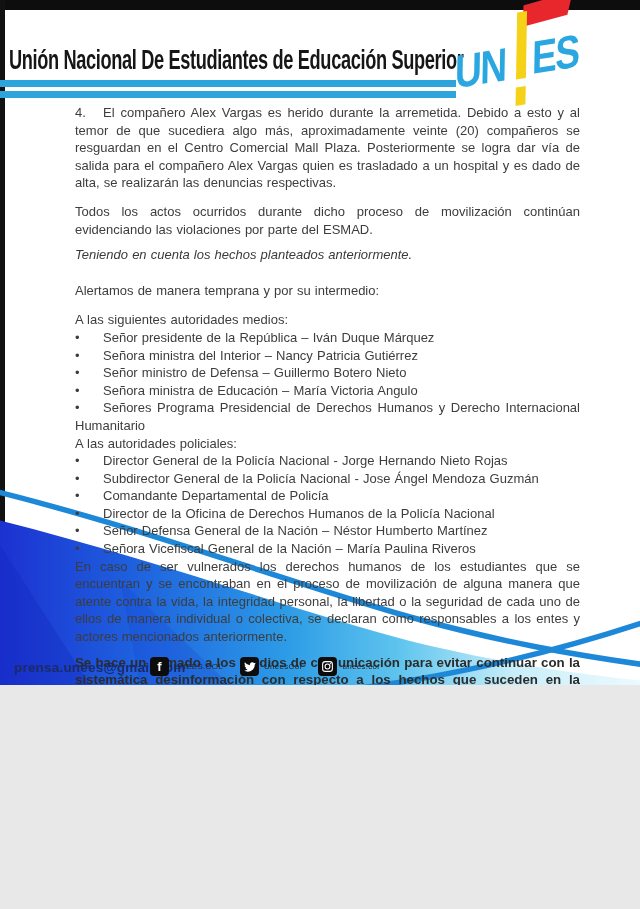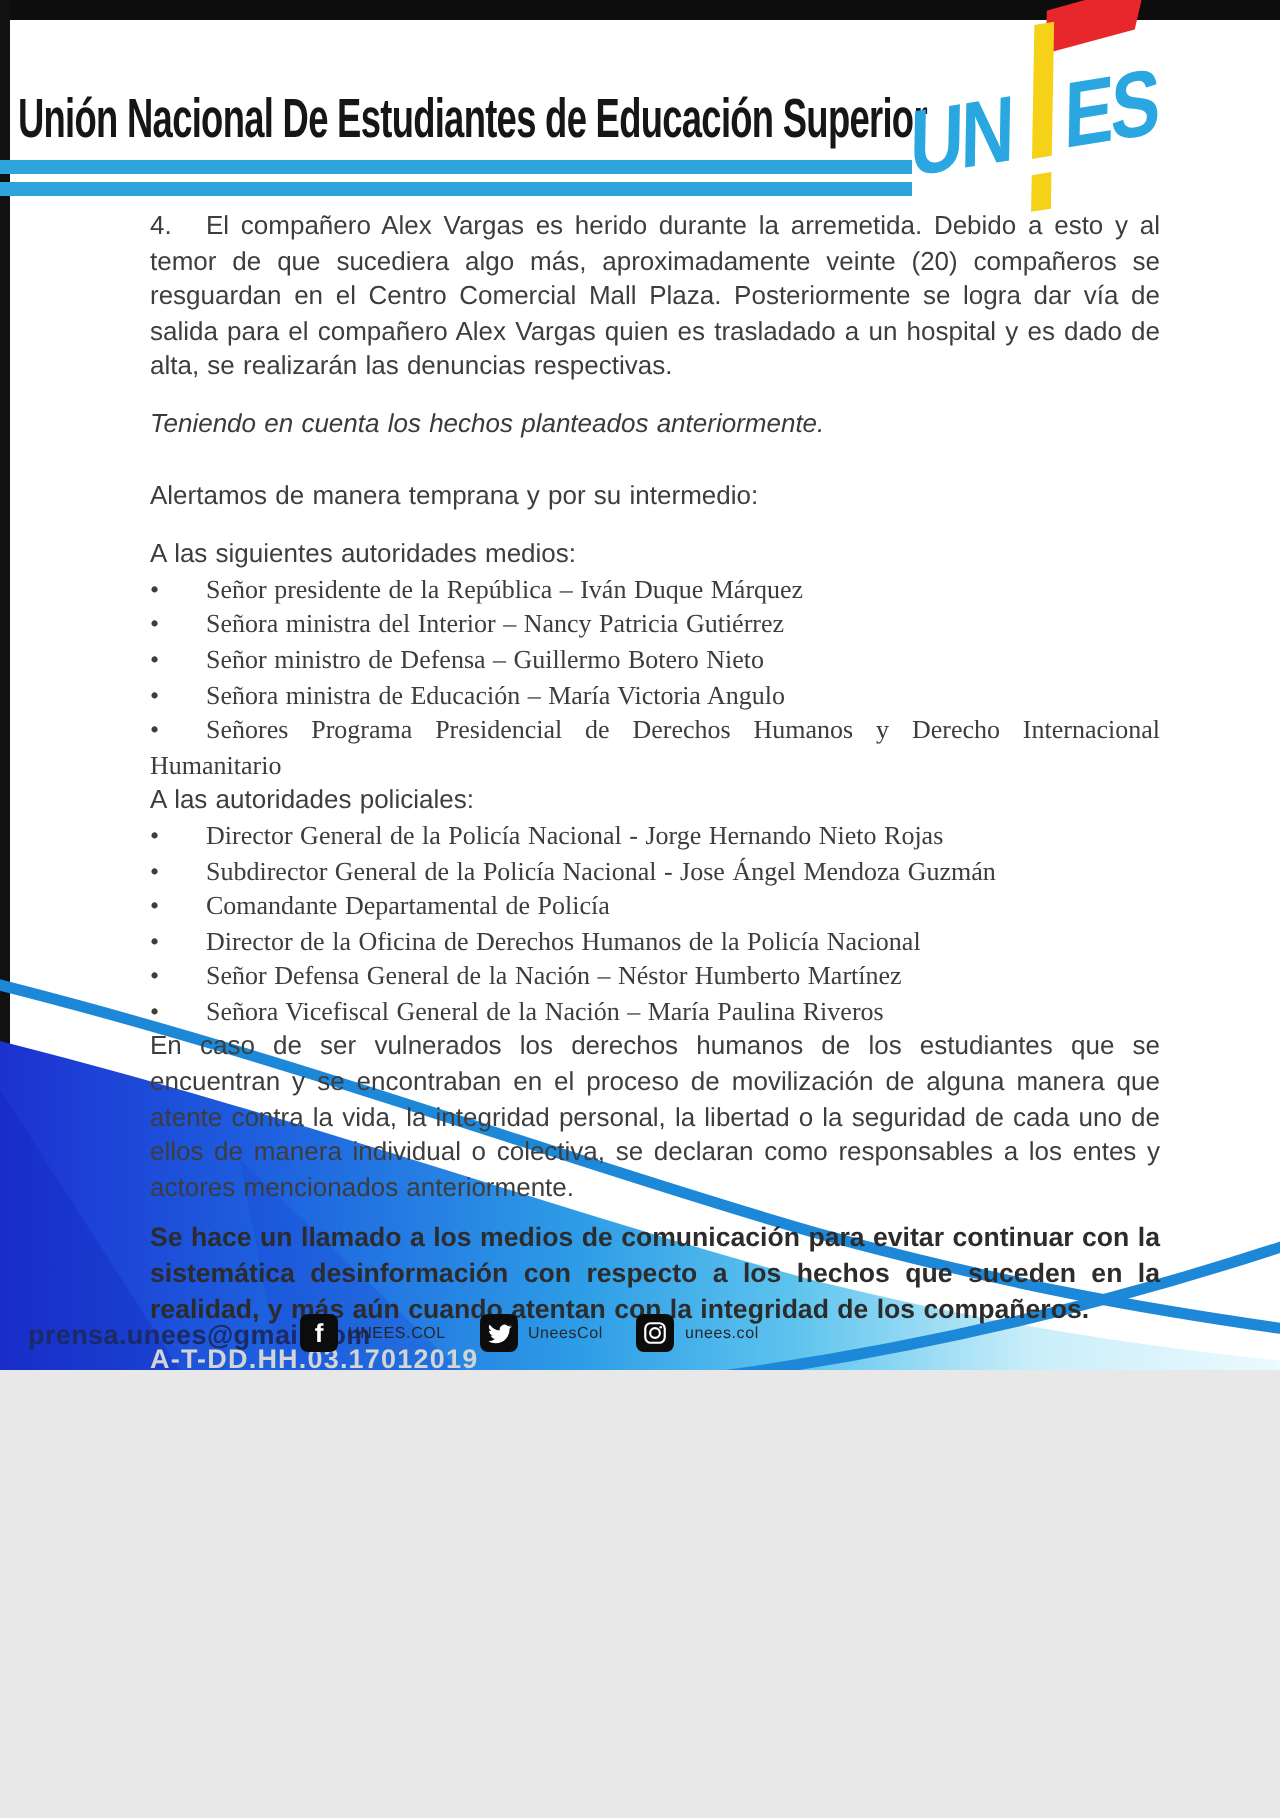--- a/index.html
+++ b/index.html
@@ -31,21 +31,21 @@
   
   .content{position:absolute;left:75px;top:104px;width:505px;font-size:13px;
            line-height:17.6px;color:#3d3d3d;word-spacing:0.5px;}
   .para{margin:0;text-align:justify;}
   .mb8{margin-bottom:8px;}  .mb11{margin-bottom:11px;} .mb18{margin-bottom:18px;}
   .mb12{margin-bottom:12px;} .mb15{margin-bottom:15px;} .mb20{margin-bottom:20px;}
   .mb10{margin-bottom:10px;}
   .num,.bullet{display:inline-block;width:28px;}
   .italic{font-style:italic;color:#3a3a3a;}
   .bold-para{font-weight:700;color:#2c2c2c;font-size:13.3px;}
-  ul.plain{list-style:none;margin:0;padding:0;font-family:Liberation Serif, serif;}
+  ul.plain{list-style:none;margin:0;padding:0;}
   ul.plain li{text-align:justify;}
   .list-header{margin:0;}
   .ref-code{text-align:left;font-size:13.5px;font-weight:700;color:#d4d4d4;
             letter-spacing:0.6px;margin-top:8px;}
   
   .swoosh{position:absolute;left:0;bottom:0;width:640px;height:200px;z-index:1;}
   .content{z-index:2;}
   .footer-row{position:absolute;left:150px;bottom:9px;display:flex;gap:17px;
               align-items:center;z-index:4;}
   .social{display:flex;align-items:center;gap:5px;}
@@ -75,20 +75,21 @@
       <span class="pole-seg pole-b"></span>
       <span class="logo-txt logo-un">UN</span>
       <span class="logo-txt logo-es">ES</span>
     </div>
   </div>
 
   <main class="content">
 
     <p class="para mb11"><span class="num">4.</span><span>El compañero Alex Vargas es herido durante la arremetida. Debido a esto y al temor de que sucediera algo más, aproximadamente veinte (20) compañeros se resguardan en el Centro Comercial Mall Plaza. Posteriormente se logra dar vía de salida para el compañero Alex Vargas quien es trasladado a un hospital y es dado de alta, se realizarán las denuncias respectivas.</span></p>
 
+    <p class="para mb8">Todos los actos ocurridos durante dicho proceso de movilización continúan evidenciando las violaciones por parte del ESMAD.</p>
 
     <p class="para italic mb18">Teniendo en cuenta los hechos planteados anteriormente.</p>
 
     <p class="para mb12">Alertamos de manera temprana y por su intermedio:</p>
 
     <p class="para list-header">A las siguientes autoridades medios:</p>
     <ul class="plain mb20">
         <li><span class="bullet">•</span><span>Señor presidente de la República – Iván Duque Márquez</span></li>
         <li><span class="bullet">•</span><span>Señora ministra del Interior – Nancy Patricia Gutiérrez</span></li>
         <li><span class="bullet">•</span><span>Señor ministro de Defensa – Guillermo Botero Nieto</span></li>

